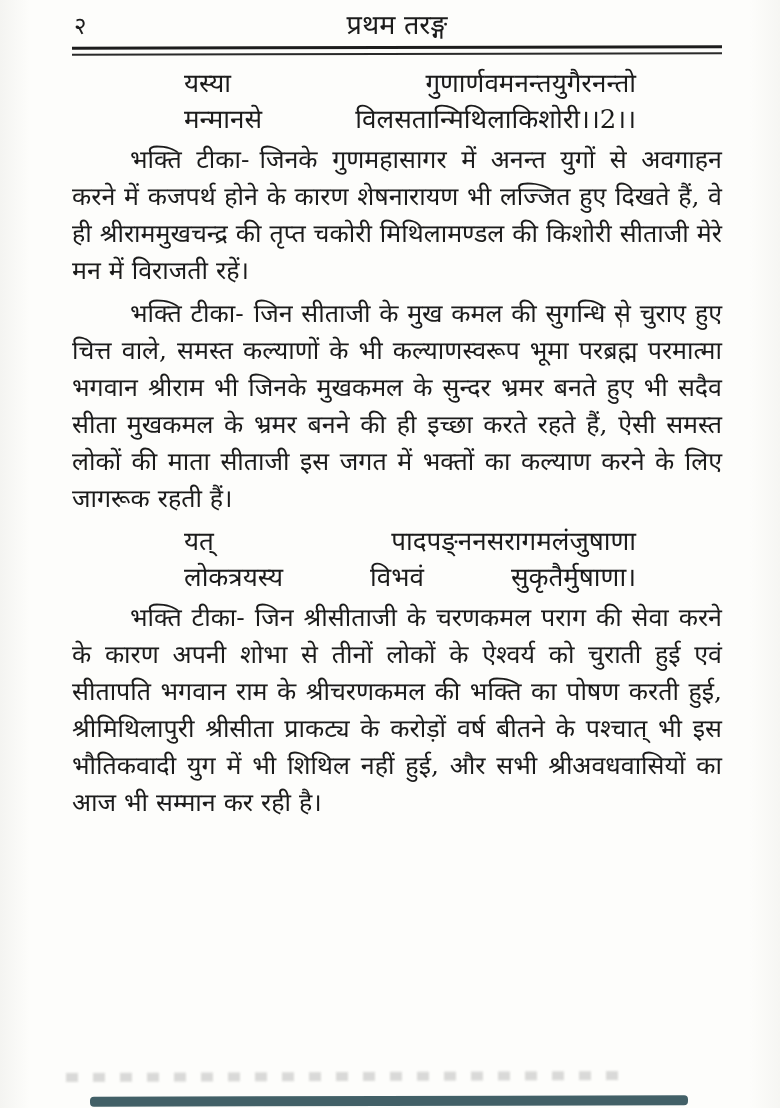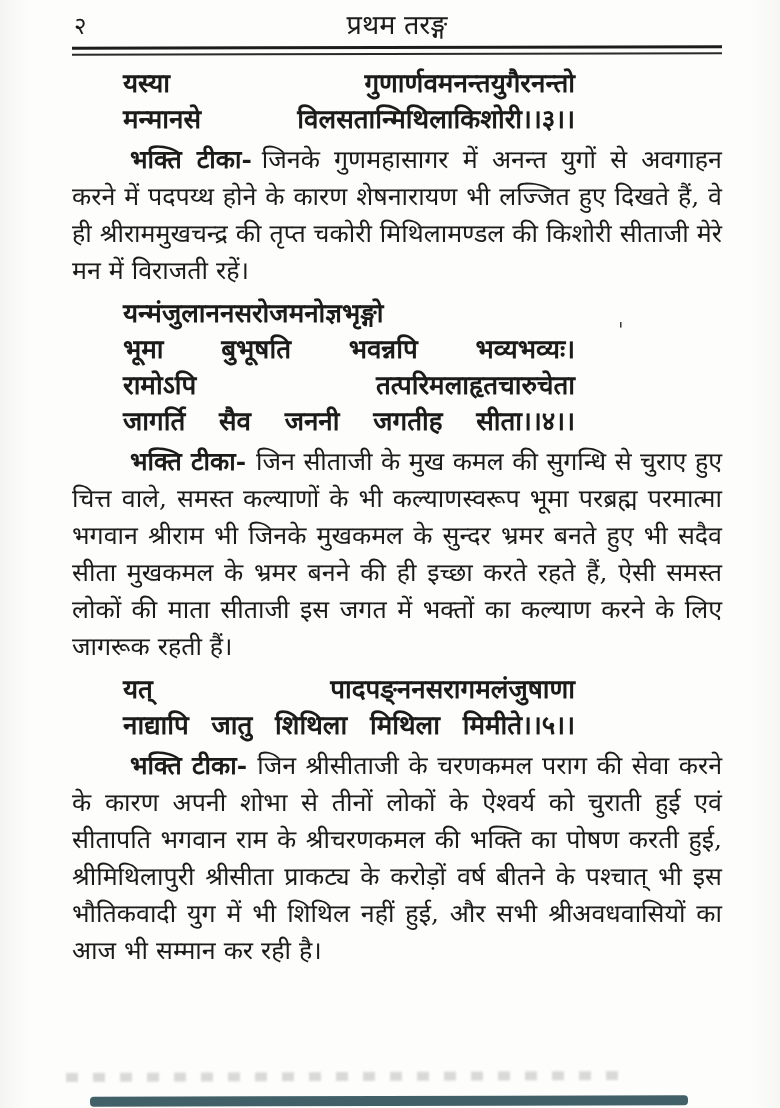--- a/index.html
+++ b/index.html
@@ -46,40 +46,40 @@
   .header-rule {
     height: 4px;
     border-top: 3px solid #1d1d1d;
     border-bottom: 2px solid #2a2a2a;
     transform: rotate(-0.15deg);
   }
   .content {
     padding-top: 8px;
   }
   .verse {
-    margin: 2px 0 4px 51px;
+    margin: 2px 0 4px 112px;
     width: 452px;
-    font-weight: bold;
+    font-weight: normal;
     font-size: 26px;
     line-height: 36px;
   }
   .verse-line {
     text-align: justify;
     text-align-last: justify;
     white-space: normal;
   }
   .commentary {
     margin: 4px 0 6px 0;
     font-size: 25px;
     line-height: 37px;
     text-align: justify;
     text-indent: 58px;
   }
   .commentary-label {
-    font-weight: bold;
+    font-weight: normal;
     padding-right: 10px;
     margin-top: 44px;
   }
   .artifact-quote {
     position: absolute;
     left: 618px;
     top: 318px;
     font-size: 20px;
     color: #3a3a3a;
   }
@@ -117,41 +117,35 @@
     <div class="page-header">
       <span class="page-number">२</span>
       <span class="header-title">प्रथम तरङ्ग</span>
     </div>
     <div class="header-rule"></div>
 
     <div class="content">
 
       <div class="verse">
         <div class="verse-line">यस्या गुणार्णवमनन्तयुगैरनन्तो</div>
-        <div class="verse-line">मन्मानसे विलसतान्मिथिलाकिशोरी।।३।।</div>
+        <div class="verse-line">मन्मानसे विलसतान्मिथिलाकिशोरी।।2।।</div>
       </div>
 
       <p class="commentary">
-        <span class="commentary-label">भक्ति टीका-</span><span>जिनके गुणमहासागर में अनन्त युगों से अवगाहन करने में पदपय्थ होने के कारण शेषनारायण भी लज्जित हुए दिखते हैं, वे ही श्रीराममुखचन्द्र की तृप्त चकोरी मिथिलामण्डल की किशोरी सीताजी मेरे मन में विराजती रहें।</span>
+        <span class="commentary-label">भक्ति टीका-</span><span>जिनके गुणमहासागर में अनन्त युगों से अवगाहन करने में कजपर्थ होने के कारण शेषनारायण भी लज्जित हुए दिखते हैं, वे ही श्रीराममुखचन्द्र की तृप्त चकोरी मिथिलामण्डल की किशोरी सीताजी मेरे मन में विराजती रहें।</span>
       </p>
 
-      <div class="verse">
-        <div class="verse-line">यन्मंजुलाननसरोजमनोज्ञभृङ्गो</div>
-        <div class="verse-line">भूमा बुभूषति भवन्नपि भव्यभव्यः।</div>
-        <div class="verse-line">रामोऽपि तत्परिमलाहृतचारुचेता</div>
-        <div class="verse-line">जागर्ति सैव जननी जगतीह सीता।।४।।</div>
-      </div>
 
       <p class="commentary">
         <span class="commentary-label">भक्ति टीका-</span><span>जिन सीताजी के मुख कमल की सुगन्धि से चुराए हुए चित्त वाले, समस्त कल्याणों के भी कल्याणस्वरूप भूमा परब्रह्म परमात्मा भगवान श्रीराम भी जिनके मुखकमल के सुन्दर भ्रमर बनते हुए भी सदैव सीता मुखकमल के भ्रमर बनने की ही इच्छा करते रहते हैं, ऐसी समस्त लोकों की माता सीताजी इस जगत में भक्तों का कल्याण करने के लिए जागरूक रहती हैं।</span>
       </p>
 
       <div class="verse">
         <div class="verse-line">यत् पादपङ्ननसरागमलंजुषाणा</div>
-        <div class="verse-line">नाद्यापि जातु शिथिला मिथिला मिमीते।।५।।</div>
+        <div class="verse-line">लोकत्रयस्य विभवं सुकृतैर्मुषाणा।</div>
       </div>
 
       <p class="commentary">
         <span class="commentary-label">भक्ति टीका-</span><span>जिन श्रीसीताजी के चरणकमल पराग की सेवा करने के कारण अपनी शोभा से तीनों लोकों के ऐश्वर्य को चुराती हुई एवं सीतापति भगवान राम के श्रीचरणकमल की भक्ति का पोषण करती हुई, श्रीमिथिलापुरी श्रीसीता प्राकट्य के करोड़ों वर्ष बीतने के पश्चात् भी इस भौतिकवादी युग में भी शिथिल नहीं हुई, और सभी श्रीअवधवासियों का आज भी सम्मान कर रही है।</span>
       </p>
 
     </div>
   </div>
 
   <span class="artifact-quote">'</span>

